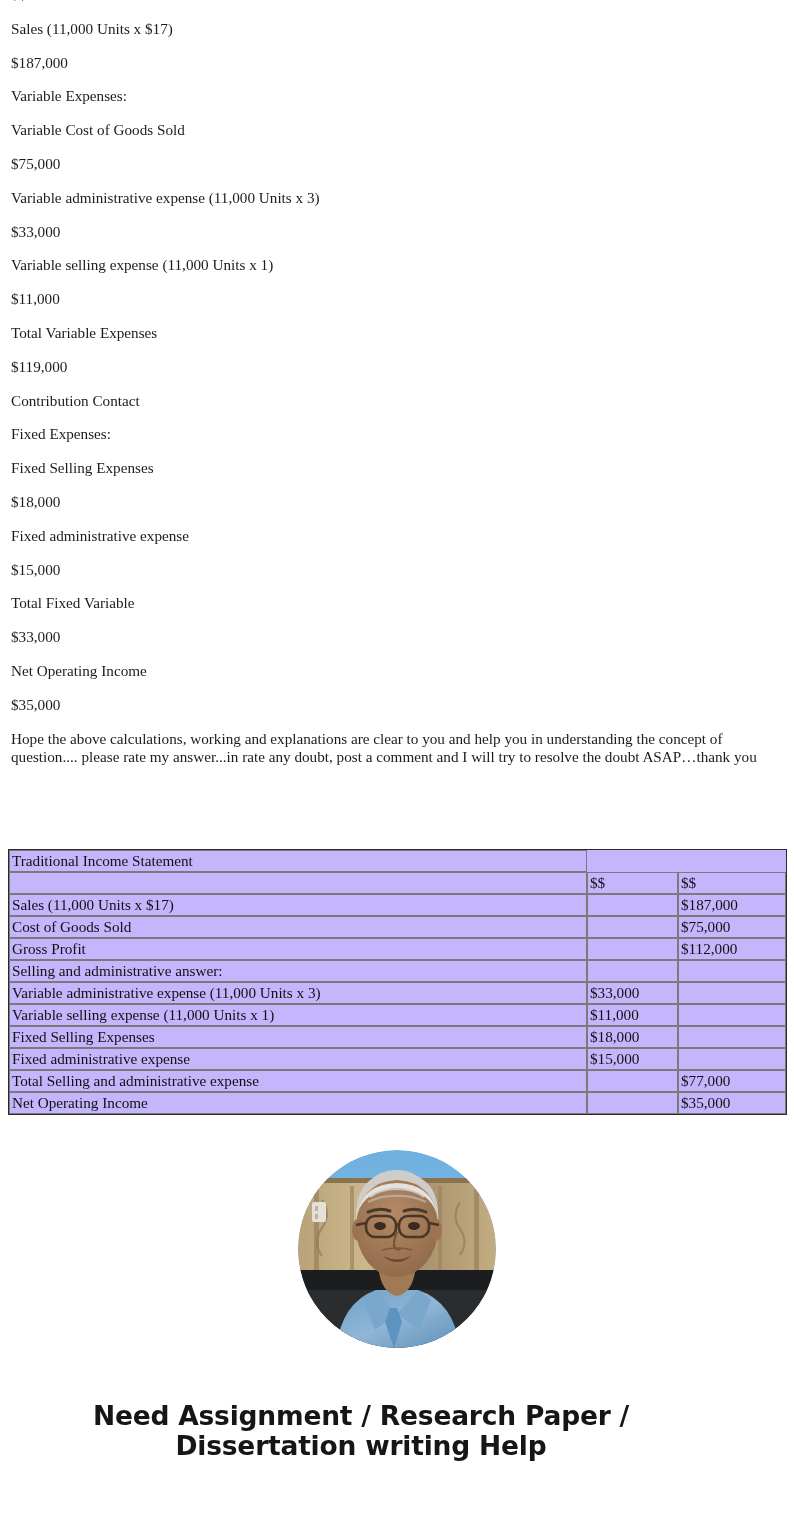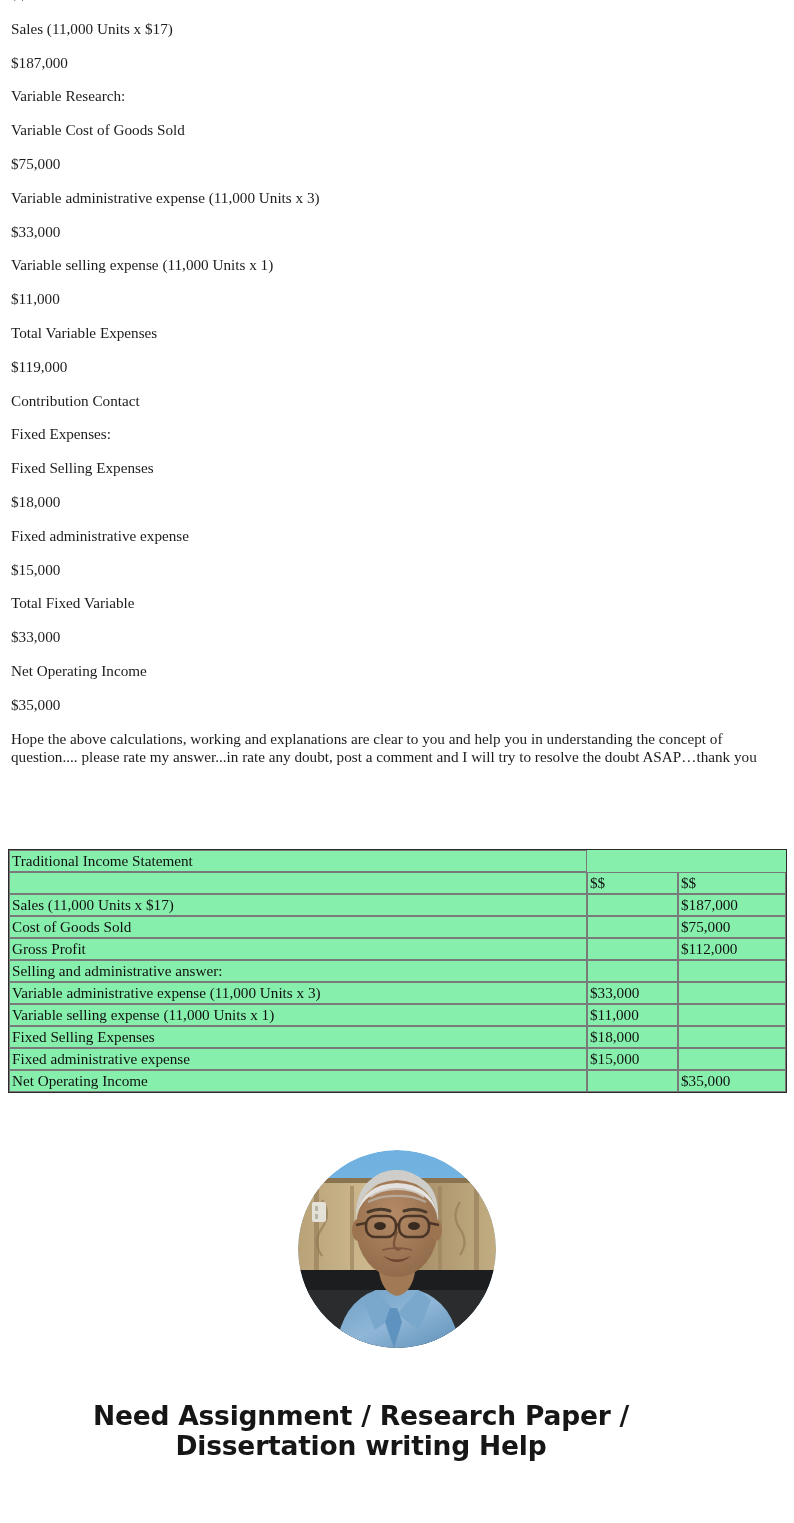--- a/index.html
+++ b/index.html
@@ -42,21 +42,21 @@
     position: absolute;
     left: 8px;
     top: 849px;
     width: 778px;
   }
   table.stmt {
     border-collapse: separate;
     border-spacing: 0;
     width: 778px;
     border: 1px solid #2a2a2a;
-    background: #86efac;
+    background: #c4b5fd;
     table-layout: fixed;
   }
   table.stmt td {
     font-family: "Liberation Serif", "DejaVu Serif", serif;
     font-size: 15.2px;
     line-height: 16px;
     color: #111111;
     padding: 2px 2px 2px 3px;
     height: 18px;
     vertical-align: middle;
@@ -112,21 +112,21 @@
     letter-spacing: -0.2px;
   }
 </style>
 </head>
 <body>
 
 <div id="narrative">
   <p class="para">$$</p>
   <p class="para">Sales (11,000 Units x $17)</p>
   <p class="para">$187,000</p>
-  <p class="para">Variable Research:</p>
+  <p class="para">Variable Expenses:</p>
   <p class="para">Variable Cost of Goods Sold</p>
   <p class="para">$75,000</p>
   <p class="para">Variable administrative expense (11,000 Units x 3)</p>
   <p class="para">$33,000</p>
   <p class="para">Variable selling expense (11,000 Units x 1)</p>
   <p class="para">$11,000</p>
   <p class="para">Total Variable Expenses</p>
   <p class="para">$119,000</p>
   <p class="para">Contribution Contact</p>
   <p class="para">Fixed Expenses:</p>
@@ -190,20 +190,25 @@
       </tr>
       <tr>
         <td>Fixed Selling Expenses</td>
         <td>$18,000</td>
         <td></td>
       </tr>
       <tr>
         <td>Fixed administrative expense</td>
         <td>$15,000</td>
         <td></td>
+      </tr>
+      <tr>
+        <td>Total Selling and administrative expense</td>
+        <td></td>
+        <td>$77,000</td>
       </tr>
       <tr>
         <td>Net Operating Income</td>
         <td></td>
         <td>$35,000</td>
       </tr>
     </tbody>
   </table>
 </div>
 

